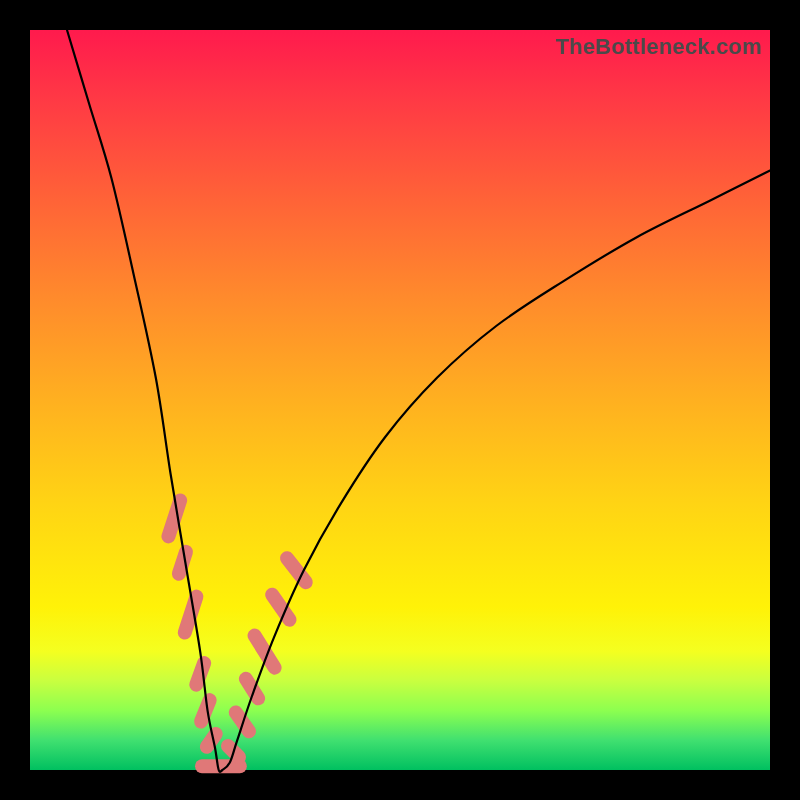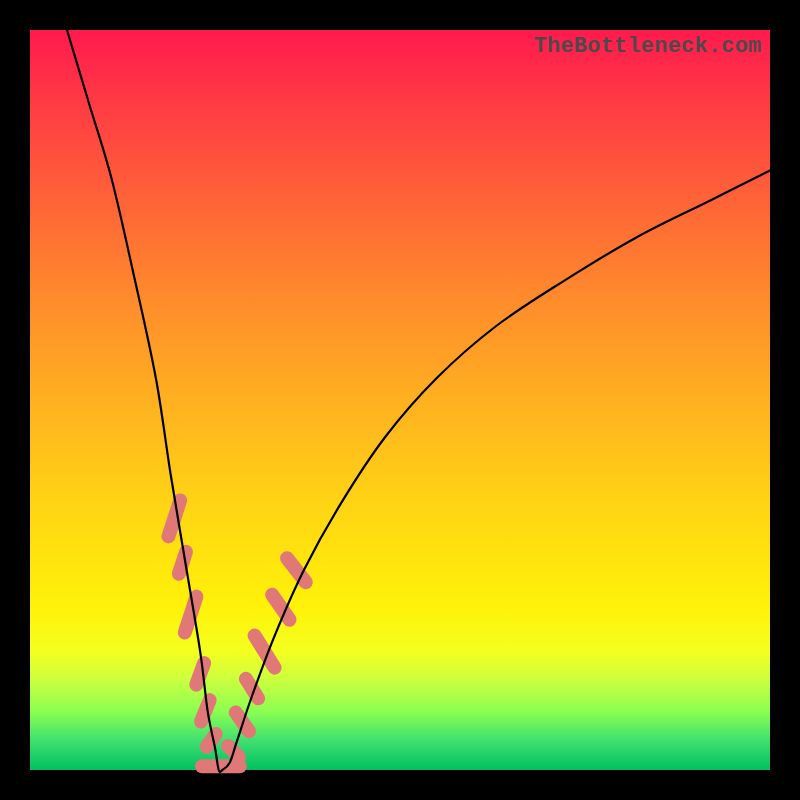--- a/index.html
+++ b/index.html
@@ -32,21 +32,20 @@
       #ff8a2c 36%,
       #ffb020 50%,
       #ffd414 64%,
       #fff208 78%,
       #f4ff20 84%,
       #c8ff40 88%,
       #8cff50 92%,
       #40e070 96%,
       #00c060 100%
     );
-    font-family: Liberation Mono, monospace;
   }
   .watermark {
     position: absolute;
     top: 4px;
     right: 8px;
     font-size: 22px;
     font-weight: 600;
     color: #4a4a4a;
     letter-spacing: 0.2px;
     user-select: none;

